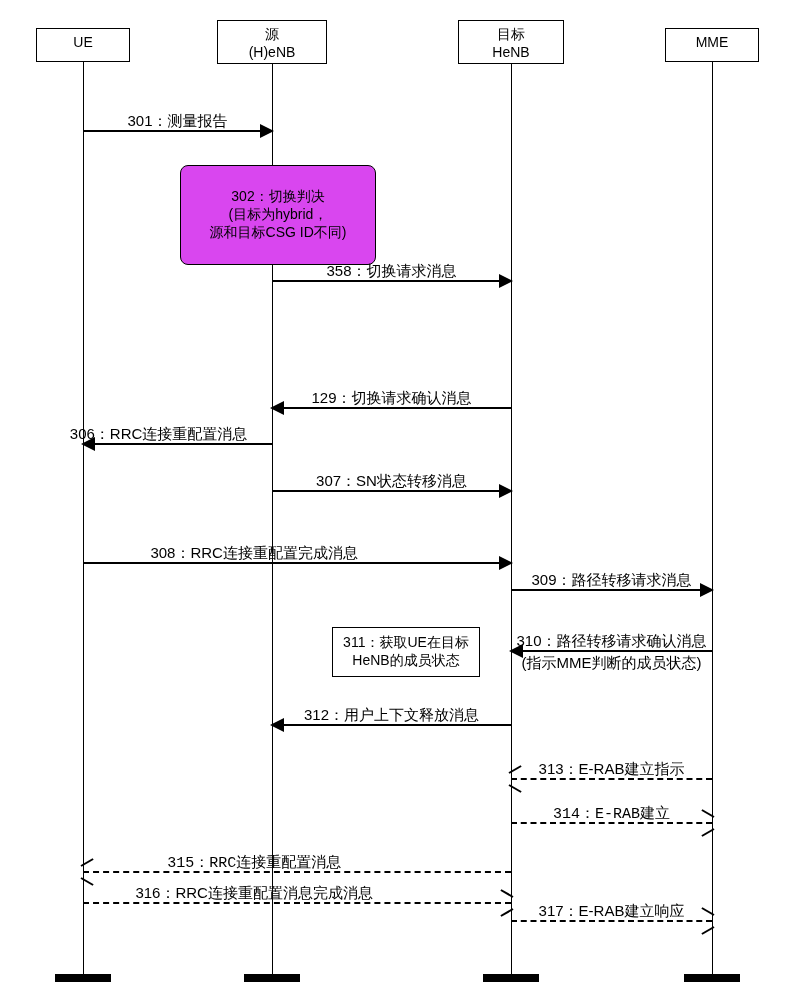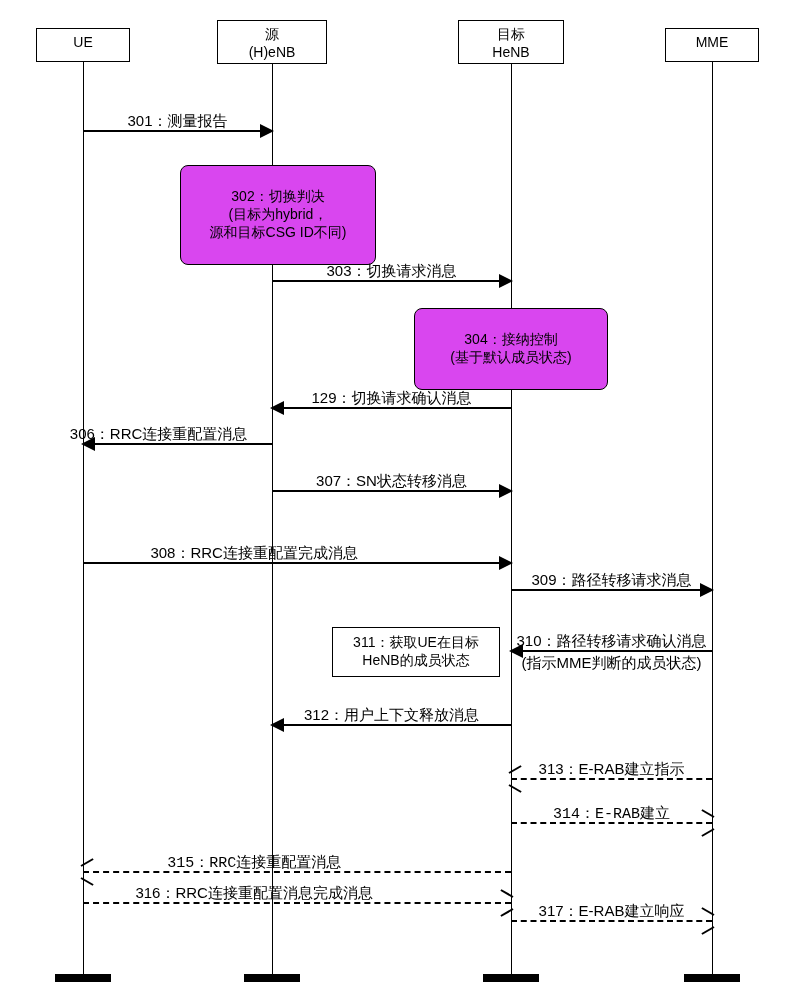--- a/index.html
+++ b/index.html
@@ -166,28 +166,24 @@
     <span class="arrow-head-right"></span>
   </div>
 
   <div class="bubble" style="left:180px; top:165px; width:196px;">
     <div>302：切换判决</div>
     <div>(目标为hybrid，</div>
     <div>源和目标CSG ID不同)</div>
   </div>
 
   <div class="msg" style="left:272px; top:280px; width:239px;">
-    <span class="label">303：切换请求消息</span>
-    <span class="arrow-head-right"></span>
-  </div>
-
-  <div class="bubble" style="left:414px; top:308px; width:194px;">
-    <div>304：接纳控制</div>
-    <div>(基于默认成员状态)</div>
-  </div>
+    <span class="label">358：切换请求消息</span>
+    <span class="arrow-head-right"></span>
+  </div>
+
 
   <div class="msg" style="left:272px; top:407px; width:239px;">
     <span class="label">129：切换请求确认消息</span>
     <span class="arrow-head-left"></span>
   </div>
 
   <div class="msg" style="left:83px; top:443px; width:189px;">
     <span class="label" style="left:40%;">306：RRC连接重配置消息</span>
     <span class="arrow-head-left"></span>
   </div>
@@ -206,21 +202,21 @@
     <span class="label">309：路径转移请求消息</span>
     <span class="arrow-head-right"></span>
   </div>
 
   <div class="msg" style="left:511px; top:650px; width:201px;">
     <span class="label">310：路径转移请求确认消息</span>
     <span class="label2">(指示MME判断的成员状态)</span>
     <span class="arrow-head-left"></span>
   </div>
 
-  <div class="note-box" style="left:332px; top:627px; width:168px;">
+  <div class="note-box" style="left:332px; top:627px; width:148px;">
     <div>311：获取UE在目标</div>
     <div>HeNB的成员状态</div>
   </div>
 
   <div class="msg" style="left:272px; top:724px; width:239px;">
     <span class="label">312：用户上下文释放消息</span>
     <span class="arrow-head-left"></span>
   </div>
 
   <div class="msg dashed" style="left:511px; top:778px; width:201px;">

